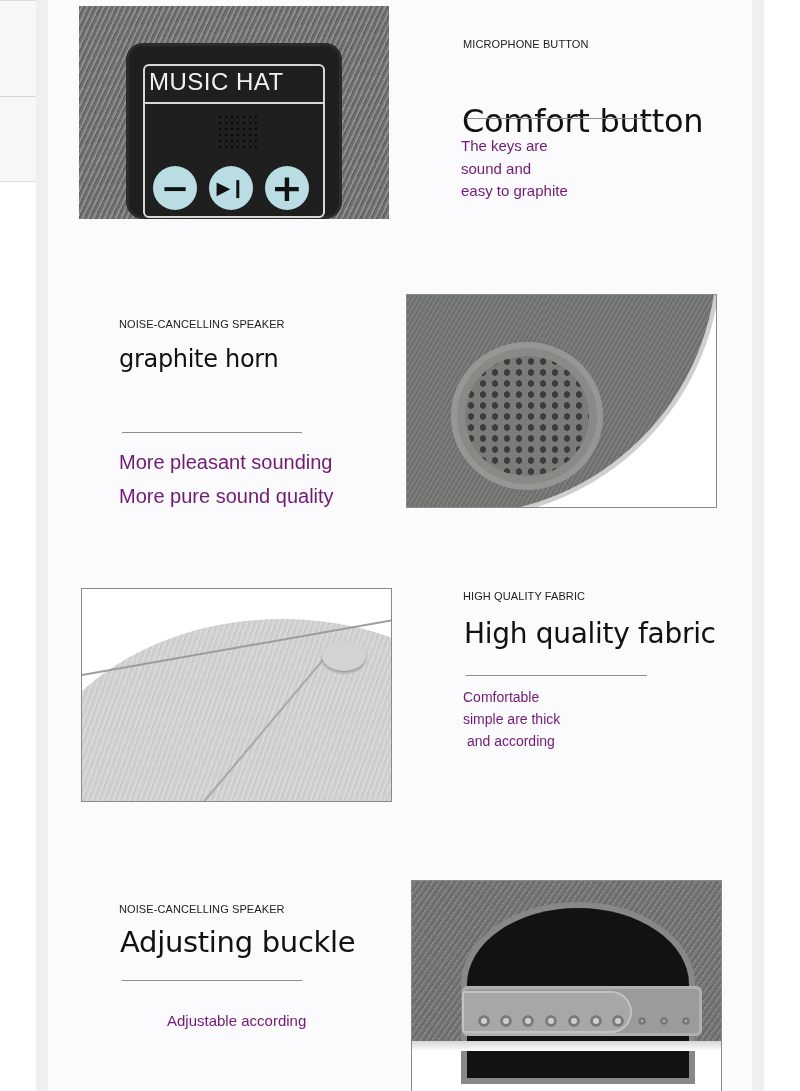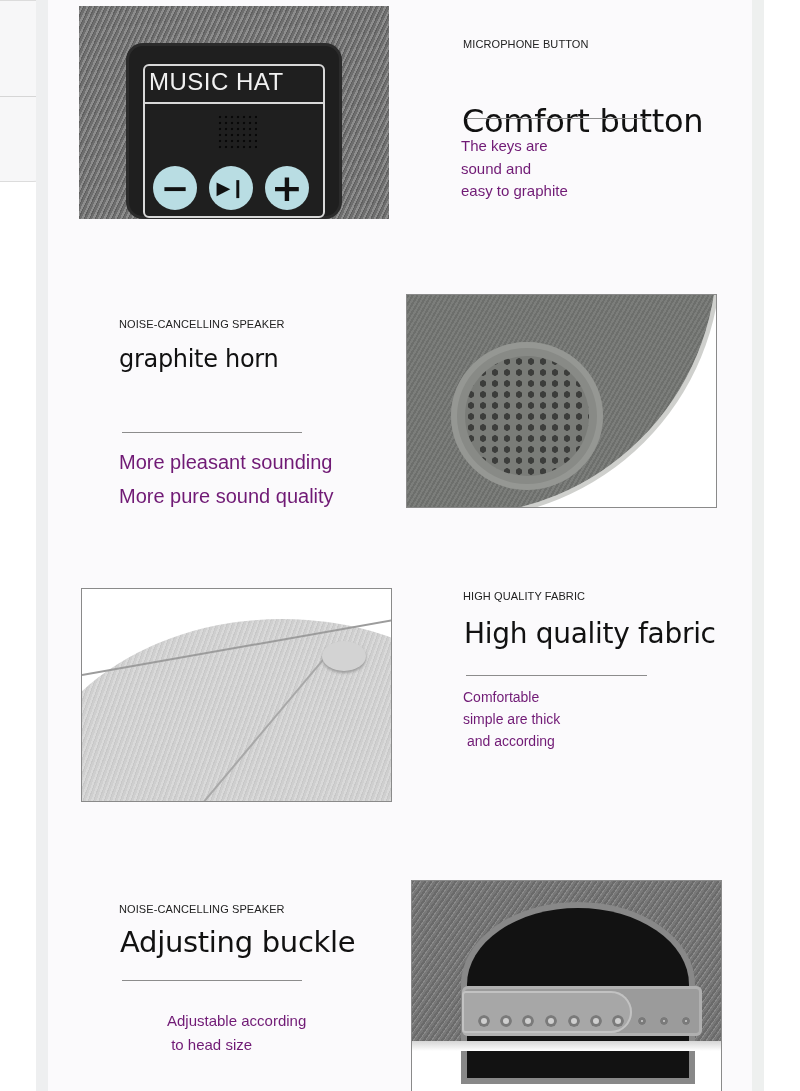--- a/index.html
+++ b/index.html
@@ -109,21 +109,21 @@
 </div>
 
 <div class="caption" style="left:463px; top:590px;">HIGH QUALITY FABRIC</div>
 <h2 class="title" style="left:464px; top:617px; font-size:28px;">High quality fabric</h2>
 <div class="rule" style="left:466px; top:675px; width:181px;"></div>
 <div class="desc" style="left:463px; top:686px; font-size:14px; line-height:22px;"><div>Comfortable</div><div>simple are thick</div><div> and according</div></div>
 
 <div class="caption" style="left:119px; top:903px;">NOISE-CANCELLING SPEAKER</div>
 <h2 class="title" style="left:120px; top:925px; font-size:29px;">Adjusting buckle</h2>
 <div class="rule" style="left:122px; top:980px; width:180px;"></div>
-<div class="desc" style="left:119px; top:1009px; font-size:15px; line-height:24px;margin-left:48px;"><div>Adjustable according</div><div> to head size</div></div>
+<div class="desc" style="left:119px; top:1009px; font-size:15px; line-height:24px;margin-left:48px;"><div>Adjustable according</div></div>
 
 <div class="photo p4">
   <div class="p4-fabric"></div>
   <div class="p4-hole"></div>
   <div class="p4-strap"></div>
   <div class="p4-strap-top"></div>
   <div class="hole" style="left:66px;"></div>
   <div class="hole" style="left:88px;"></div>
   <div class="hole" style="left:110px;"></div>
   <div class="hole" style="left:133px;"></div>

